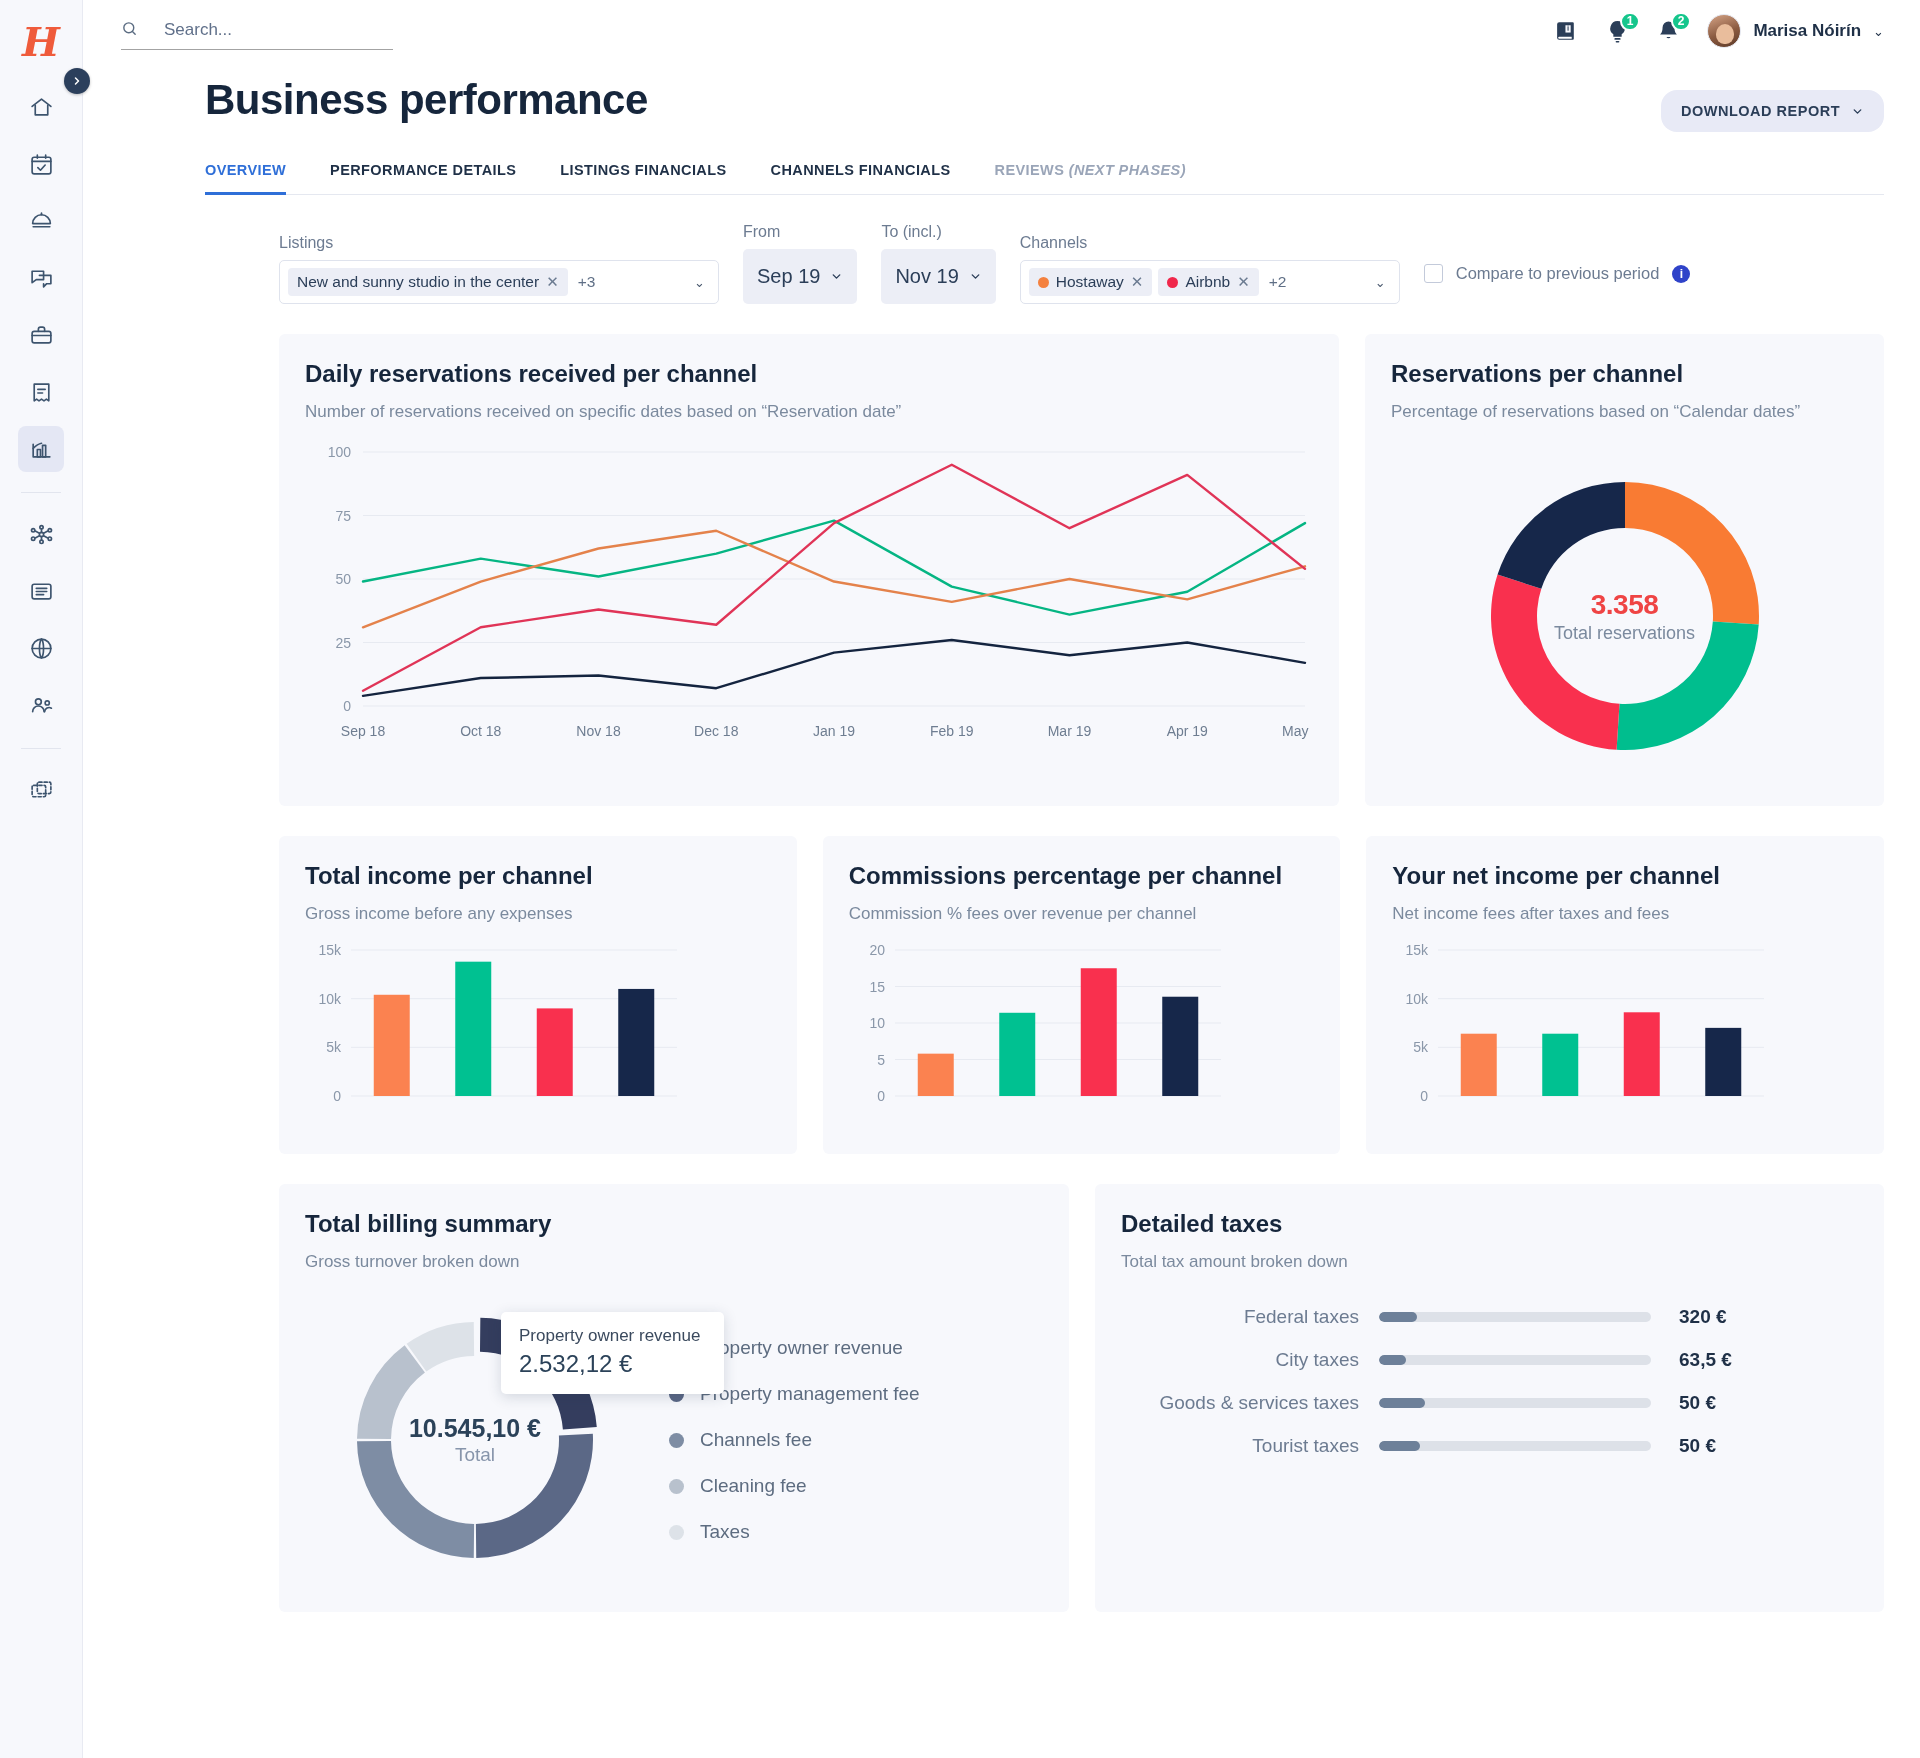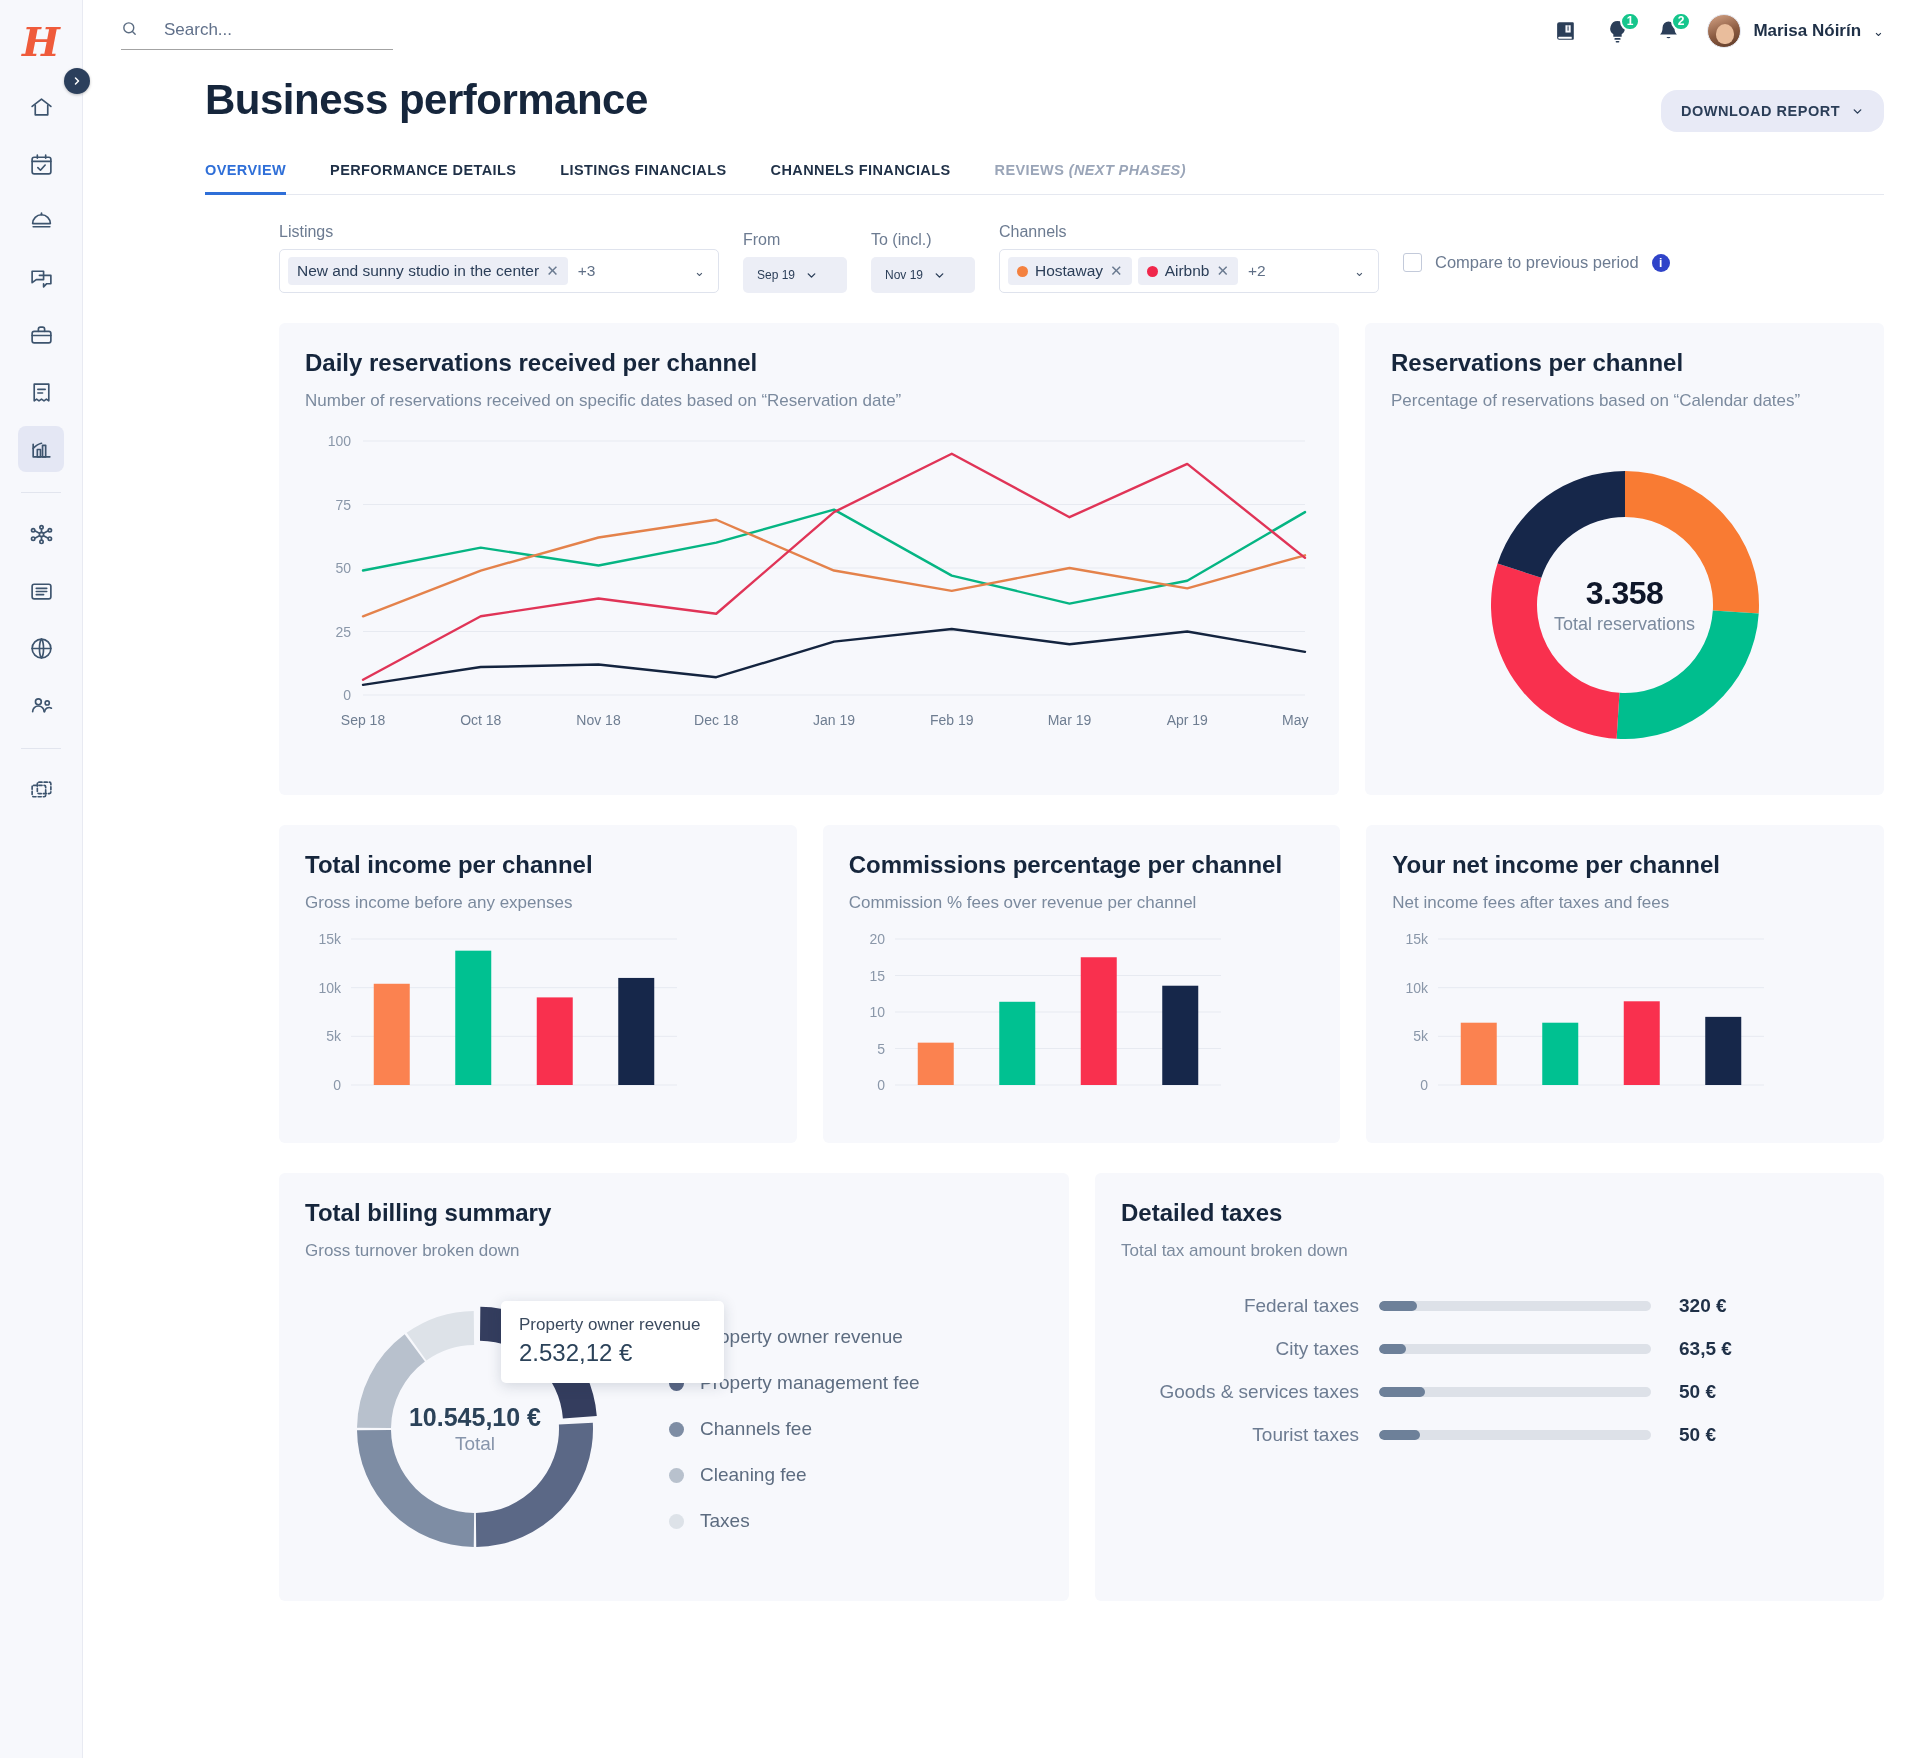--- a/index.html
+++ b/index.html
@@ -137,22 +137,22 @@
     background: #eceef6; border-radius: 4px;
     padding: 5px 9px; font-size: 15.5px; color: #2b3e58;
     display: flex; align-items: center; gap: 7px; white-space: nowrap;
   }
   .chip .x { color: #6a7a90; cursor: pointer; font-size: 15px; }
   .dot { width: 11px; height: 11px; border-radius: 50%; flex: none; }
   .more { font-size: 15.5px; color: #5f6f86; padding-left: 4px; }
   .caret { margin-left: auto; color: #49586e; font-size: 13px; padding-right: 5px; cursor: pointer; }
   .date-field {
     background: #eceef6; border: none; border-radius: 5px;
-    height: 36px; display: flex; align-items: center; gap: 10px;
-    padding: 0 14px; font-size: 12px; color: #2b3e58; cursor: pointer;
+    height: 55px; display: flex; align-items: center; gap: 10px;
+    padding: 0 14px; font-size: 20px; color: #2b3e58; cursor: pointer;
     min-width: 104px;
   }
   .channels-field { width: 380px; }
   .compare {
     display: flex; align-items: center; gap: 13px; margin-bottom: 21px;
   }
   .cbox {
     width: 19px; height: 19px; border: 1.5px solid #c3cada;
     border-radius: 3px; background: #fff; cursor: pointer;
   }
@@ -184,21 +184,21 @@
 
   .axis-lbl { font-size: 14px; fill: #8a97a9; }
   .x-lbl { font-size: 14px; fill: #6e7d91; }
 
   
   .donut-wrap { position: relative; display: flex; justify-content: center; margin-top: 26px; }
   .donut-center {
     position: absolute; top: 50%; left: 50%;
     transform: translate(-50%,-50%); text-align: center;
   }
-  .donut-num { font-size: 32px; font-weight: 700; color: #0f172a; letter-spacing: -.5px; }
+  .donut-num { font-size: 28px; font-weight: 700; color: #ef4444; letter-spacing: -.5px; }
   .donut-cap { font-size: 18px; color: #7b8a9e; margin-top: 2px; }
 
   
   .billing-body { display: flex; align-items: center; margin-top: 18px; position: relative; }
   .billing-donut { position: relative; width: 300px; height: 300px; flex: none; margin-left: 20px; }
   .billing-center {
     position: absolute; top: 50%; left: 50%; transform: translate(-50%,-50%);
     text-align: center; width: 170px;
   }
   .billing-total { font-size: 25px; font-weight: 700; color: #2b4259; }

